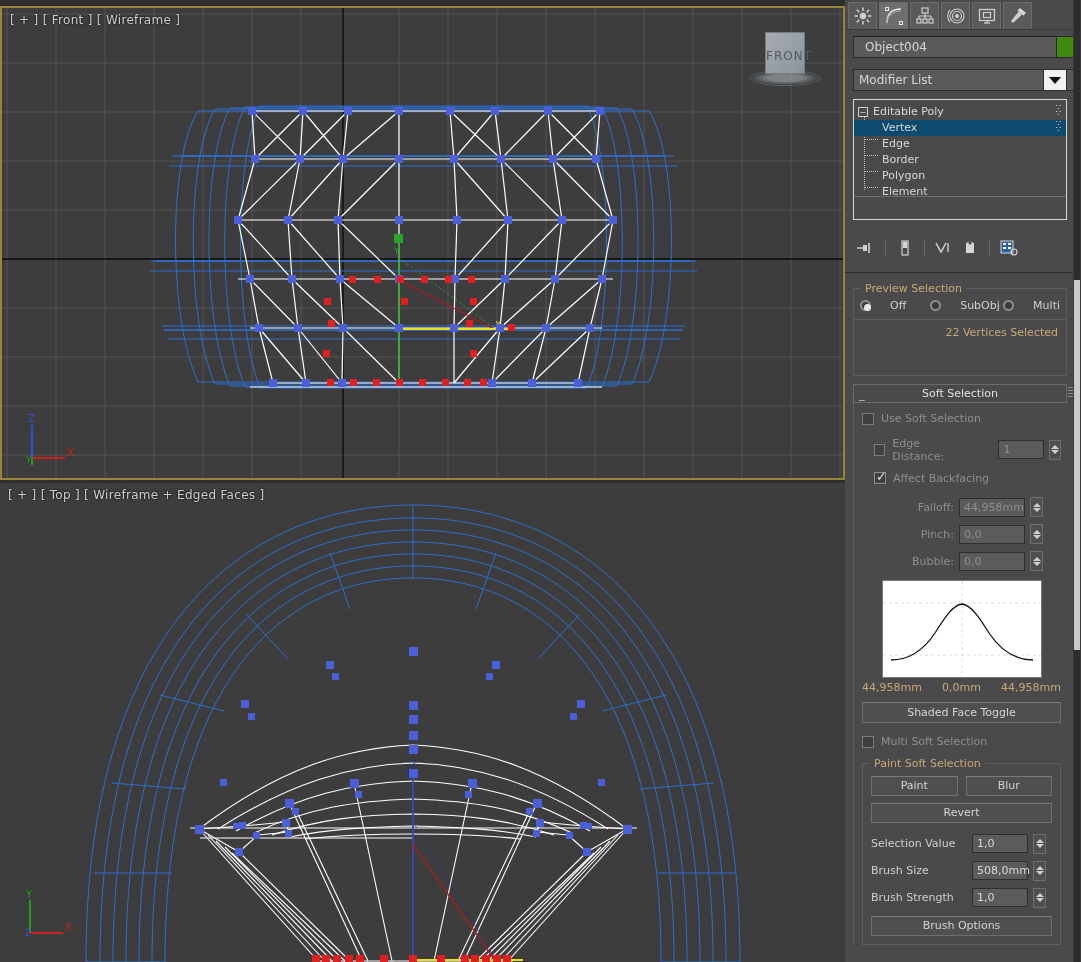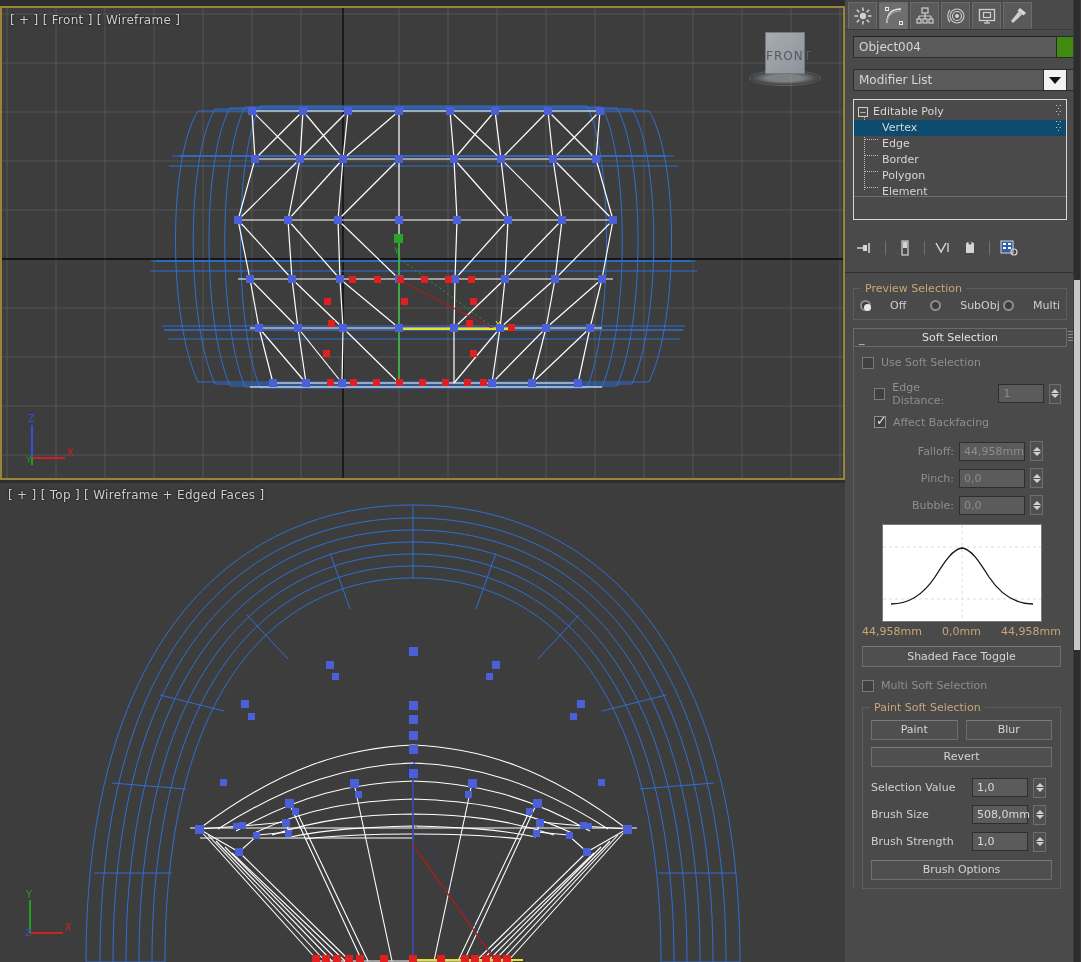--- a/index.html
+++ b/index.html
@@ -46,21 +46,21 @@
             border-bottom:1px solid #3a3a3a; }
   .tabbtn { position:relative; float:left; width:29px; height:27px; margin-right:2px; margin-top:2px;
             background:#5a5a5a; border:1px solid #6b6b6b; border-bottom:none;
             display:flex; align-items:center; justify-content:center; cursor:default;}
   .tabbtn.active { background:#6e6e6e; }
   .tabbtn svg { display:block; }
 
   .namerow { position:relative; height:26px; margin:6px 6px 0 8px; }
   .namefield { position:absolute; left:0; top:0; width:228px; height:22px;
      background:#5a5a5a; border:1px solid #2d2d2d; border-top-color:#222;
-     color:#d6d6d6; font-size:12px; line-height:20px; padding-left:5px;
+     color:#d6d6d6; font-size:12px; line-height:20px; padding-left:11px;
      font-family:"DejaVu Sans", sans-serif;}
   .swatch { position:absolute; left:203px; top:0; width:25px; height:22px;
      background:#3f8a0f; border:1px solid #2a2a2a; }
 
   .modlistrow { position:relative; height:24px; margin:7px 6px 0 8px; }
   .modlist { position:absolute; left:0; top:0; width:222px; height:22px;
      background:#5a5a5a; border:1px solid #2d2d2d; color:#d6d6d6;
      font-size:12px; line-height:20px; padding-left:5px; }
   .modlist-arrow { position:absolute; right:0; top:0; width:24px; height:22px;
      background:#f2f2f2; border:1px solid #2d2d2d;
@@ -738,20 +738,23 @@
                 <span class="dot"></span>
                 <span>SubObj</span>
               </div>
               <div class="radio">
                 <span class="dot"></span>
                 <span>Multi</span>
               </div>
             </div>
           </div>
 
+          <div class="infobox">
+            <div class="infotext">22 Vertices Selected</div>
+          </div>
         </div>
 
         <div class="rollout-hdr">
           <span class="minus">_</span>
           <span>Soft Selection</span>
           <span class="grip">
               <span></span>
               <span></span>
               <span></span>
               <span></span>

